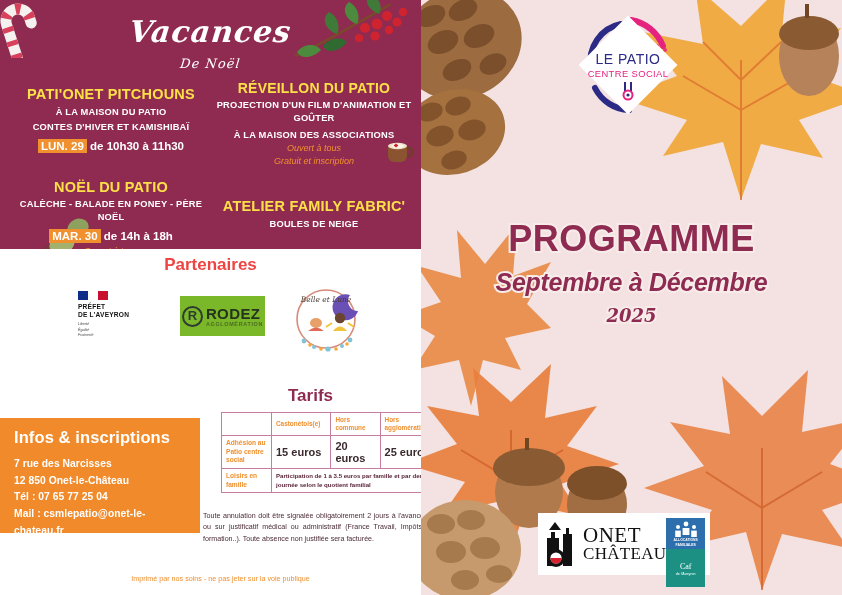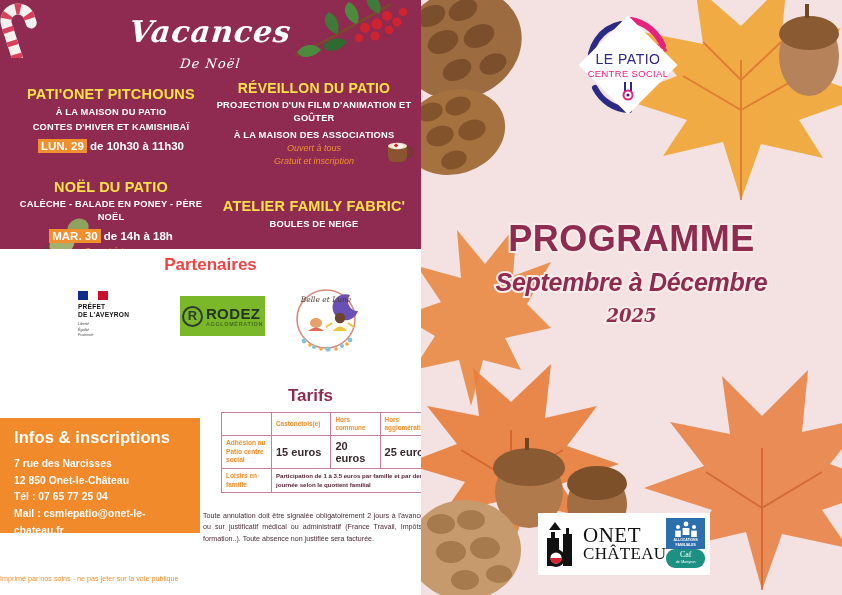--- a/index.html
+++ b/index.html
@@ -99,21 +99,21 @@
   table.tarifs th { color:#f0902f; font-size:6.4px; font-weight:bold; line-height:1.25; }
   td.rowhead { color:#f0902f; font-size:6.6px; font-weight:bold; line-height:1.3; width:50px; }
   td.price { color:#3a2a2e; font-size:11px; font-weight:bold; text-align:center; }
   td.wide { color:#5a2238; font-size:6.1px; font-weight:bold; text-align:center; line-height:1.45; }
 
   .cancel-note {
     position:absolute; left:203px; top:511px; width:221px;
     color:#4a2b36; font-size:7.1px; line-height:1.62; text-align:justify;
   }
   .print-note {
-    position:absolute; left:0; top:574px; width:441px; text-align:left;
+    position:absolute; left:0; top:574px; width:441px; text-align:center;
     color:#f0902f; font-size:7.2px;
   }
 
   
   .infos {
     position:absolute; left:0; top:418px; width:200px; height:115px;
     background:#f08a2a; color:#fff; padding:10px 12px 0 14px;
   }
   .infos h3 { font-size:16.5px; font-weight:bold; margin-bottom:9px; letter-spacing:0.1px; }
   .infos p { font-size:10.3px; font-weight:bold; line-height:1.62; letter-spacing:0.05px; }
@@ -147,21 +147,21 @@
     background:#fff; display:flex; align-items:center; padding:4px 5px;
   }
   .onet-left { display:flex; align-items:center; flex:1; gap:2px; }
   .onet-txt { font-family:"Liberation Serif", serif; color:#111; line-height:0.95; }
   .onet-txt .l1 { font-size:21px; letter-spacing:0.5px; display:block; }
   .onet-txt .l2 { font-size:17px; letter-spacing:0.3px; display:block; }
   .caf { width:45px; height:52px; }
   .caf .top { background:#2d6fad; height:31px; display:flex; flex-direction:column;
               align-items:center; justify-content:flex-end; padding-bottom:2px; }
   .caf .top .lbl { color:#fff; font-size:3.4px; font-weight:bold; text-align:center; line-height:1.3; }
-  .caf .bot { background:#1c9183; height:19px; color:#fff; text-align:center; padding-top:2px;border-radius:9px; }
+  .caf .bot { background:#1c9183; height:38px; color:#fff; text-align:center; padding-top:14px; }
   .caf .bot .c1 { font-size:8px; font-family:"Liberation Serif", serif; display:block; line-height:1; }
   .caf .bot .c2 { font-size:3.6px; display:block; margin-top:1px; }
 </style>
 </head>
 <body>
 
 <div class="page">
 
   <div class="left-panel">
 

